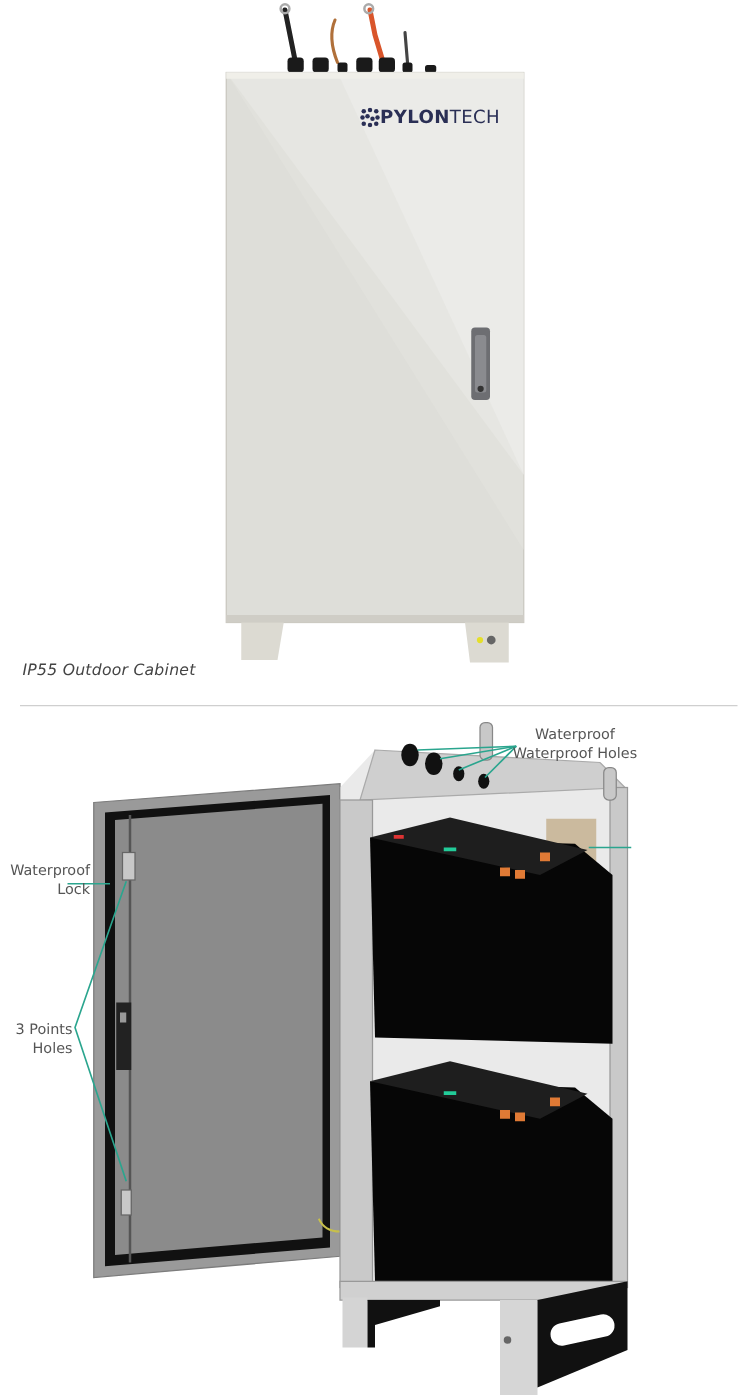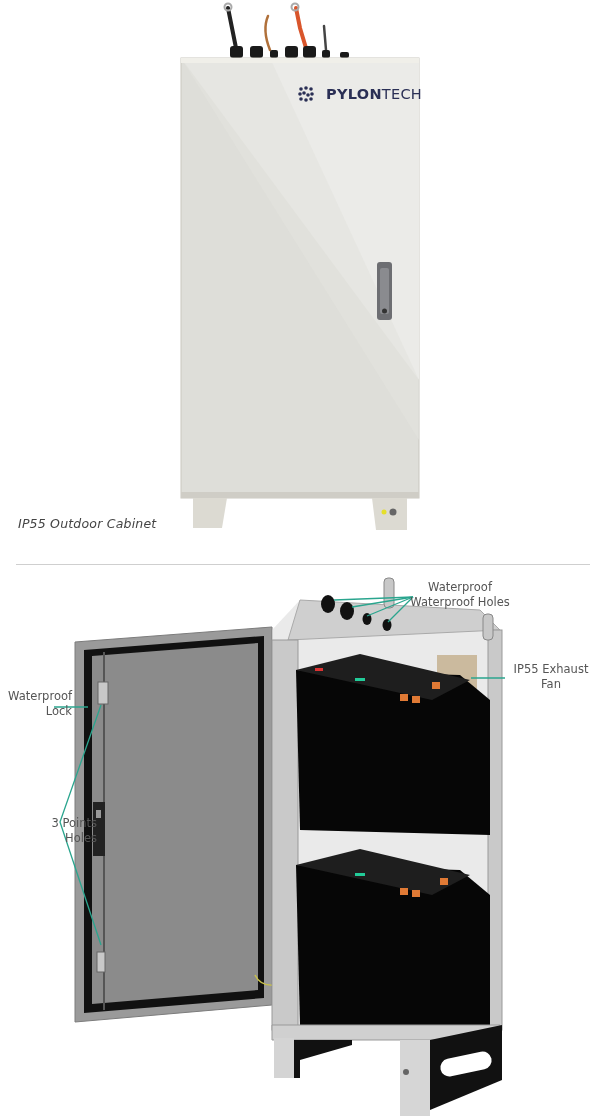--- a/index.html
+++ b/index.html
@@ -1,22 +1,22 @@
 <!DOCTYPE html>
 <html><head>
 <meta charset="utf-8">
 <style>
   html, body { margin:0; padding:0; background:#ffffff; }
   body { width:600px; height:1116px; position:relative; overflow:hidden; font-family:"DejaVu Sans", sans-serif; }
   .abs { position:absolute; }
   svg { position:absolute; left:0; top:0; }
-  .caption { position:absolute; left:18px; top:516px; font-family:"DejaVu Sans", sans-serif; font-style:italic; font-size:12.5px; color:#444; letter-spacing:0.2px; }
+  .caption { position:absolute; left:18px; top:528px; font-family:"DejaVu Sans", sans-serif; font-style:italic; font-size:12.5px; color:#444; letter-spacing:0.2px; }
   .divider { position:absolute; left:16px; top:564px; width:574px; height:1px; background:#cfcfcf; }
   .label { position:absolute; font-family:"DejaVu Sans", sans-serif; font-size:11.5px; color:#555; line-height:15px; text-align:center; }
-  .brand { position:absolute; left:298px; top:86px; display:flex; align-items:center; gap:12px; }
+  .brand { position:absolute; left:288px; top:86px; display:flex; align-items:center; gap:0; }
   .brand-text { font-family:"DejaVu Sans", sans-serif; font-size:14.5px; color:#2a2f55; letter-spacing:0.3px; }
   .brand-text b { font-weight:bold; }
 </style>
 </head>
 <body>
 
 <div class="abs" style="left:0;top:0;width:600px;height:535px;">
   <svg width="600" height="535" viewBox="0 0 600 535">
 
     <g stroke-linecap="round">
@@ -138,25 +138,21 @@
       <line x1="505" y1="108" x2="471" y2="108"></line>
       <line x1="54" y1="137" x2="88" y2="137"></line>
       <polyline points="101,135 60,252 101,375"></polyline>
     </g>
   </svg>
 
   <div class="label" style="left:405px;top:10px;width:110px;">
     <div>Waterproof</div>
     <div>Waterproof Holes</div>
   </div>
-  <div class="label" style="left:505px;top:92px;width:92px;">
-    <div>IP55 Exhaust</div>
-    <div>Fan</div>
-  </div>
   <div class="label" style="left:0px;top:119px;width:72px;text-align:right;">
     <div>Waterproof</div>
     <div>Lock</div>
   </div>
-  <div class="label" style="left:0px;top:246px;width:58px;text-align:right;margin-left:39px;">
+  <div class="label" style="left:0px;top:246px;width:58px;text-align:right;">
     <div>3 Points</div>
     <div>Holes</div>
   </div>
 </div>
 
 </body></html>

